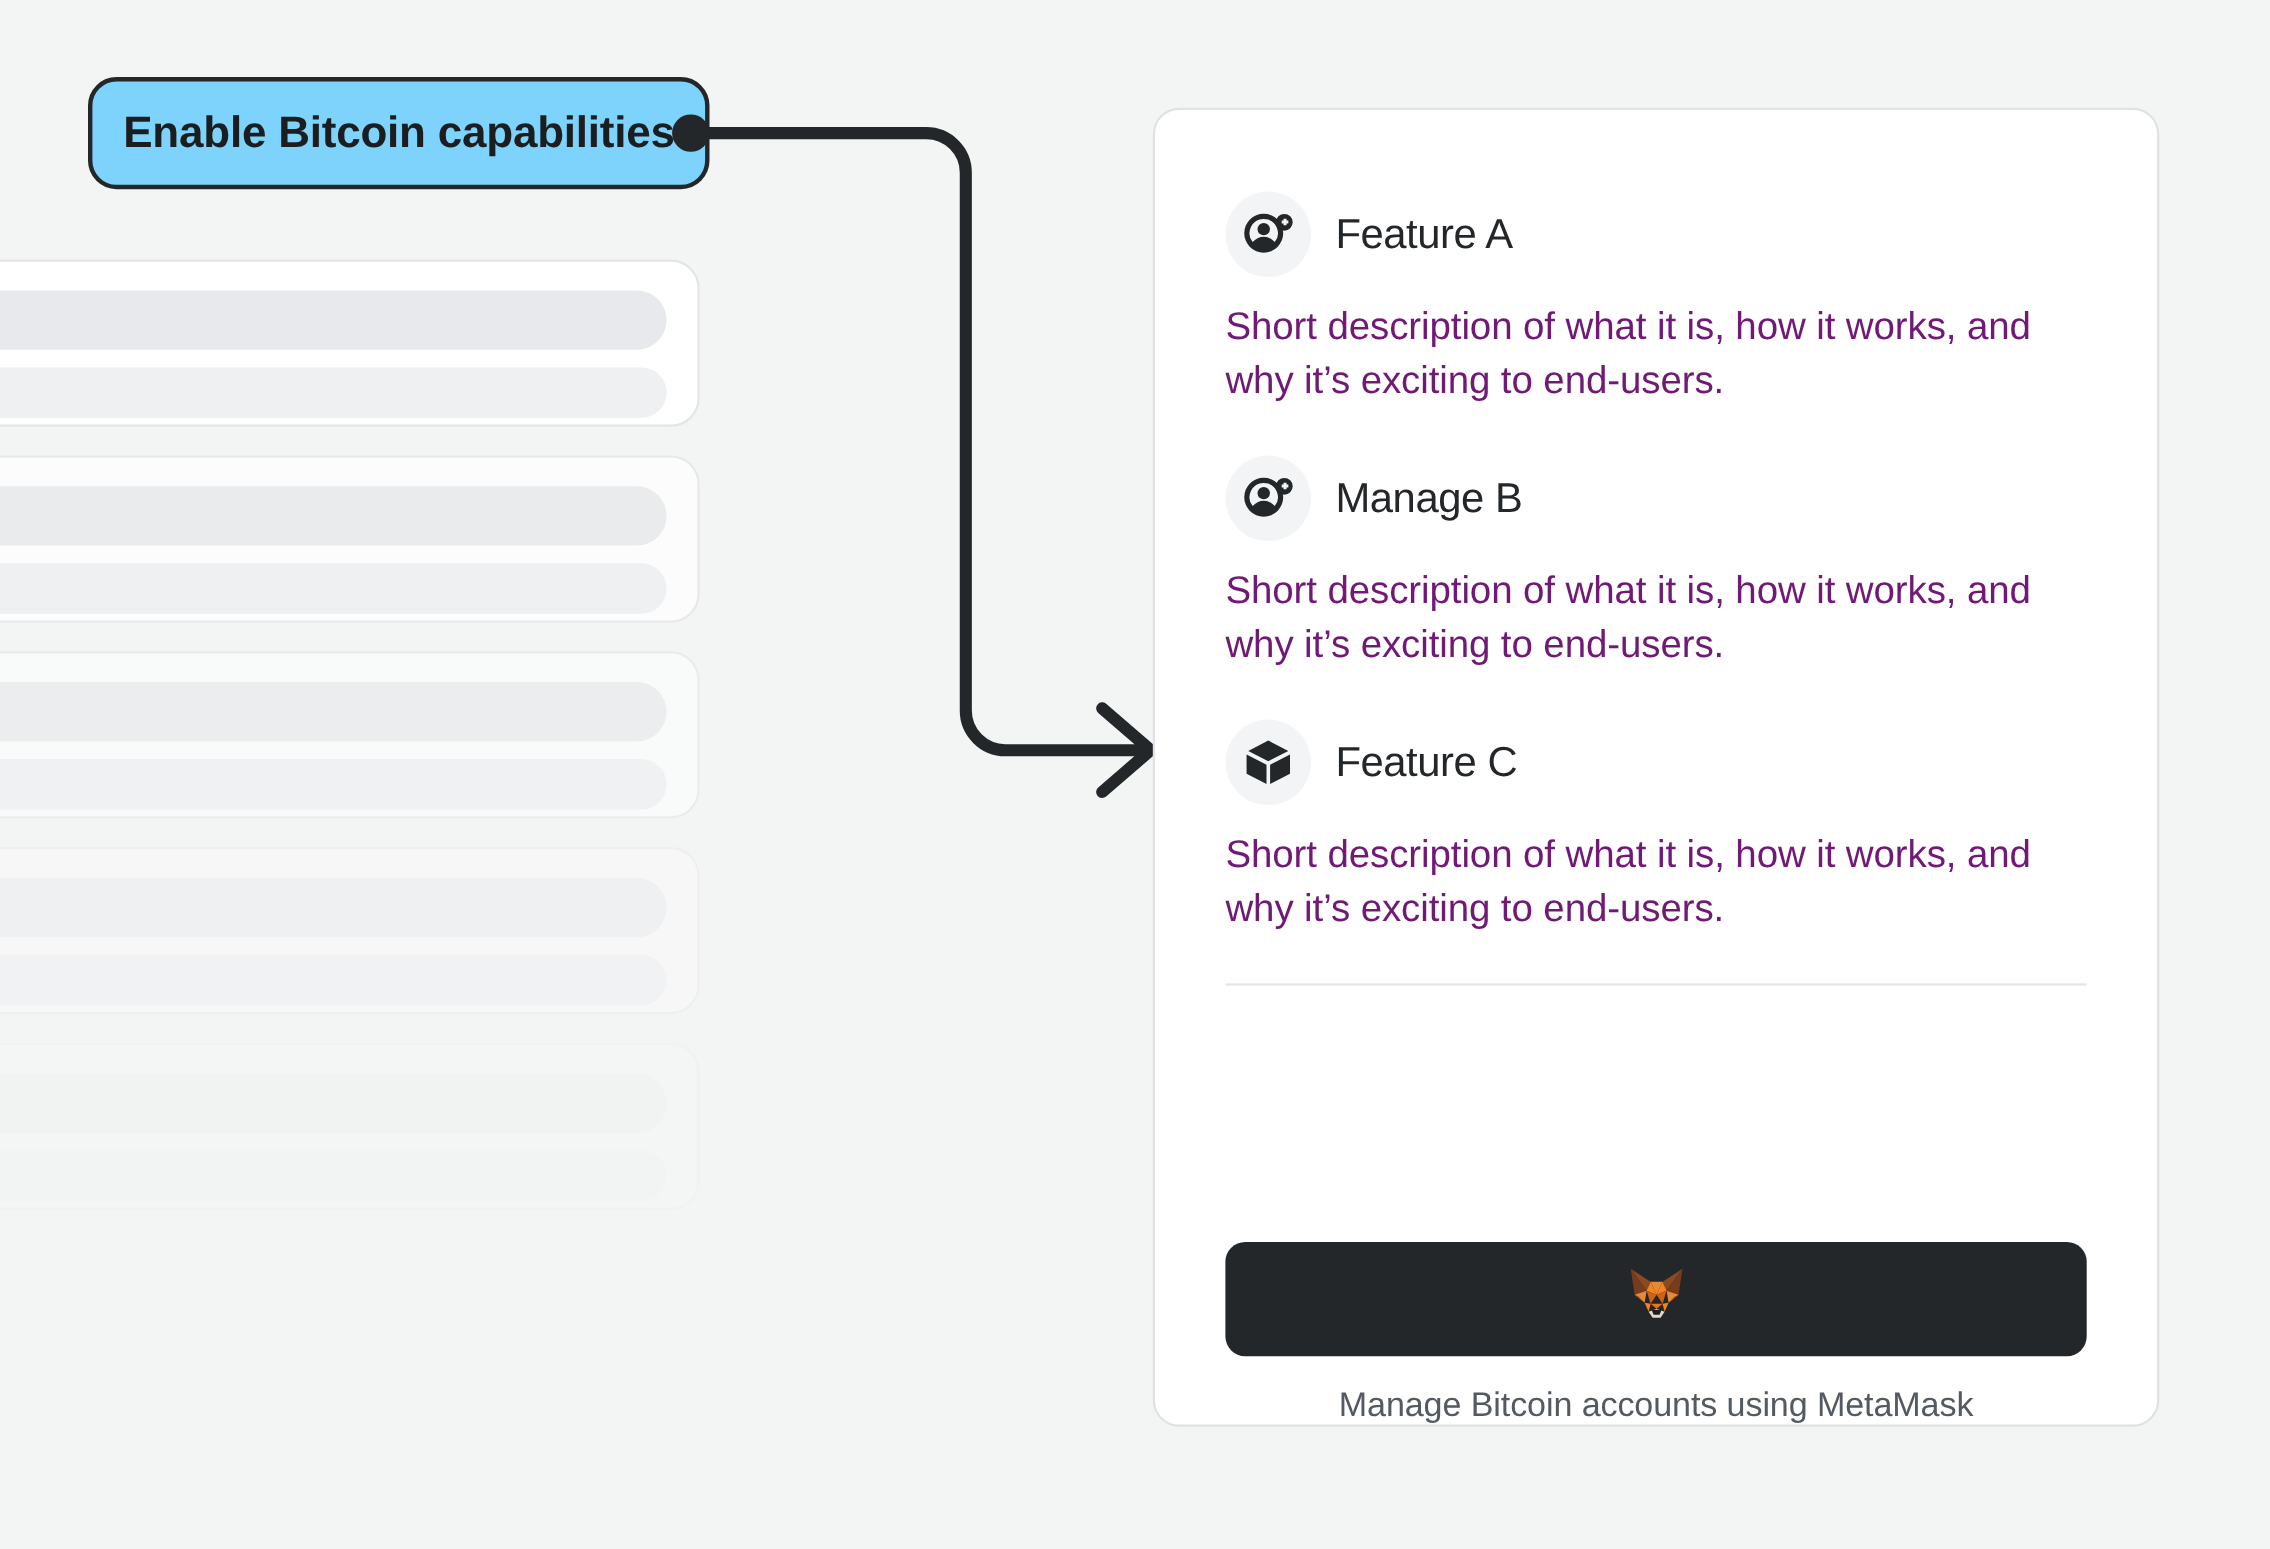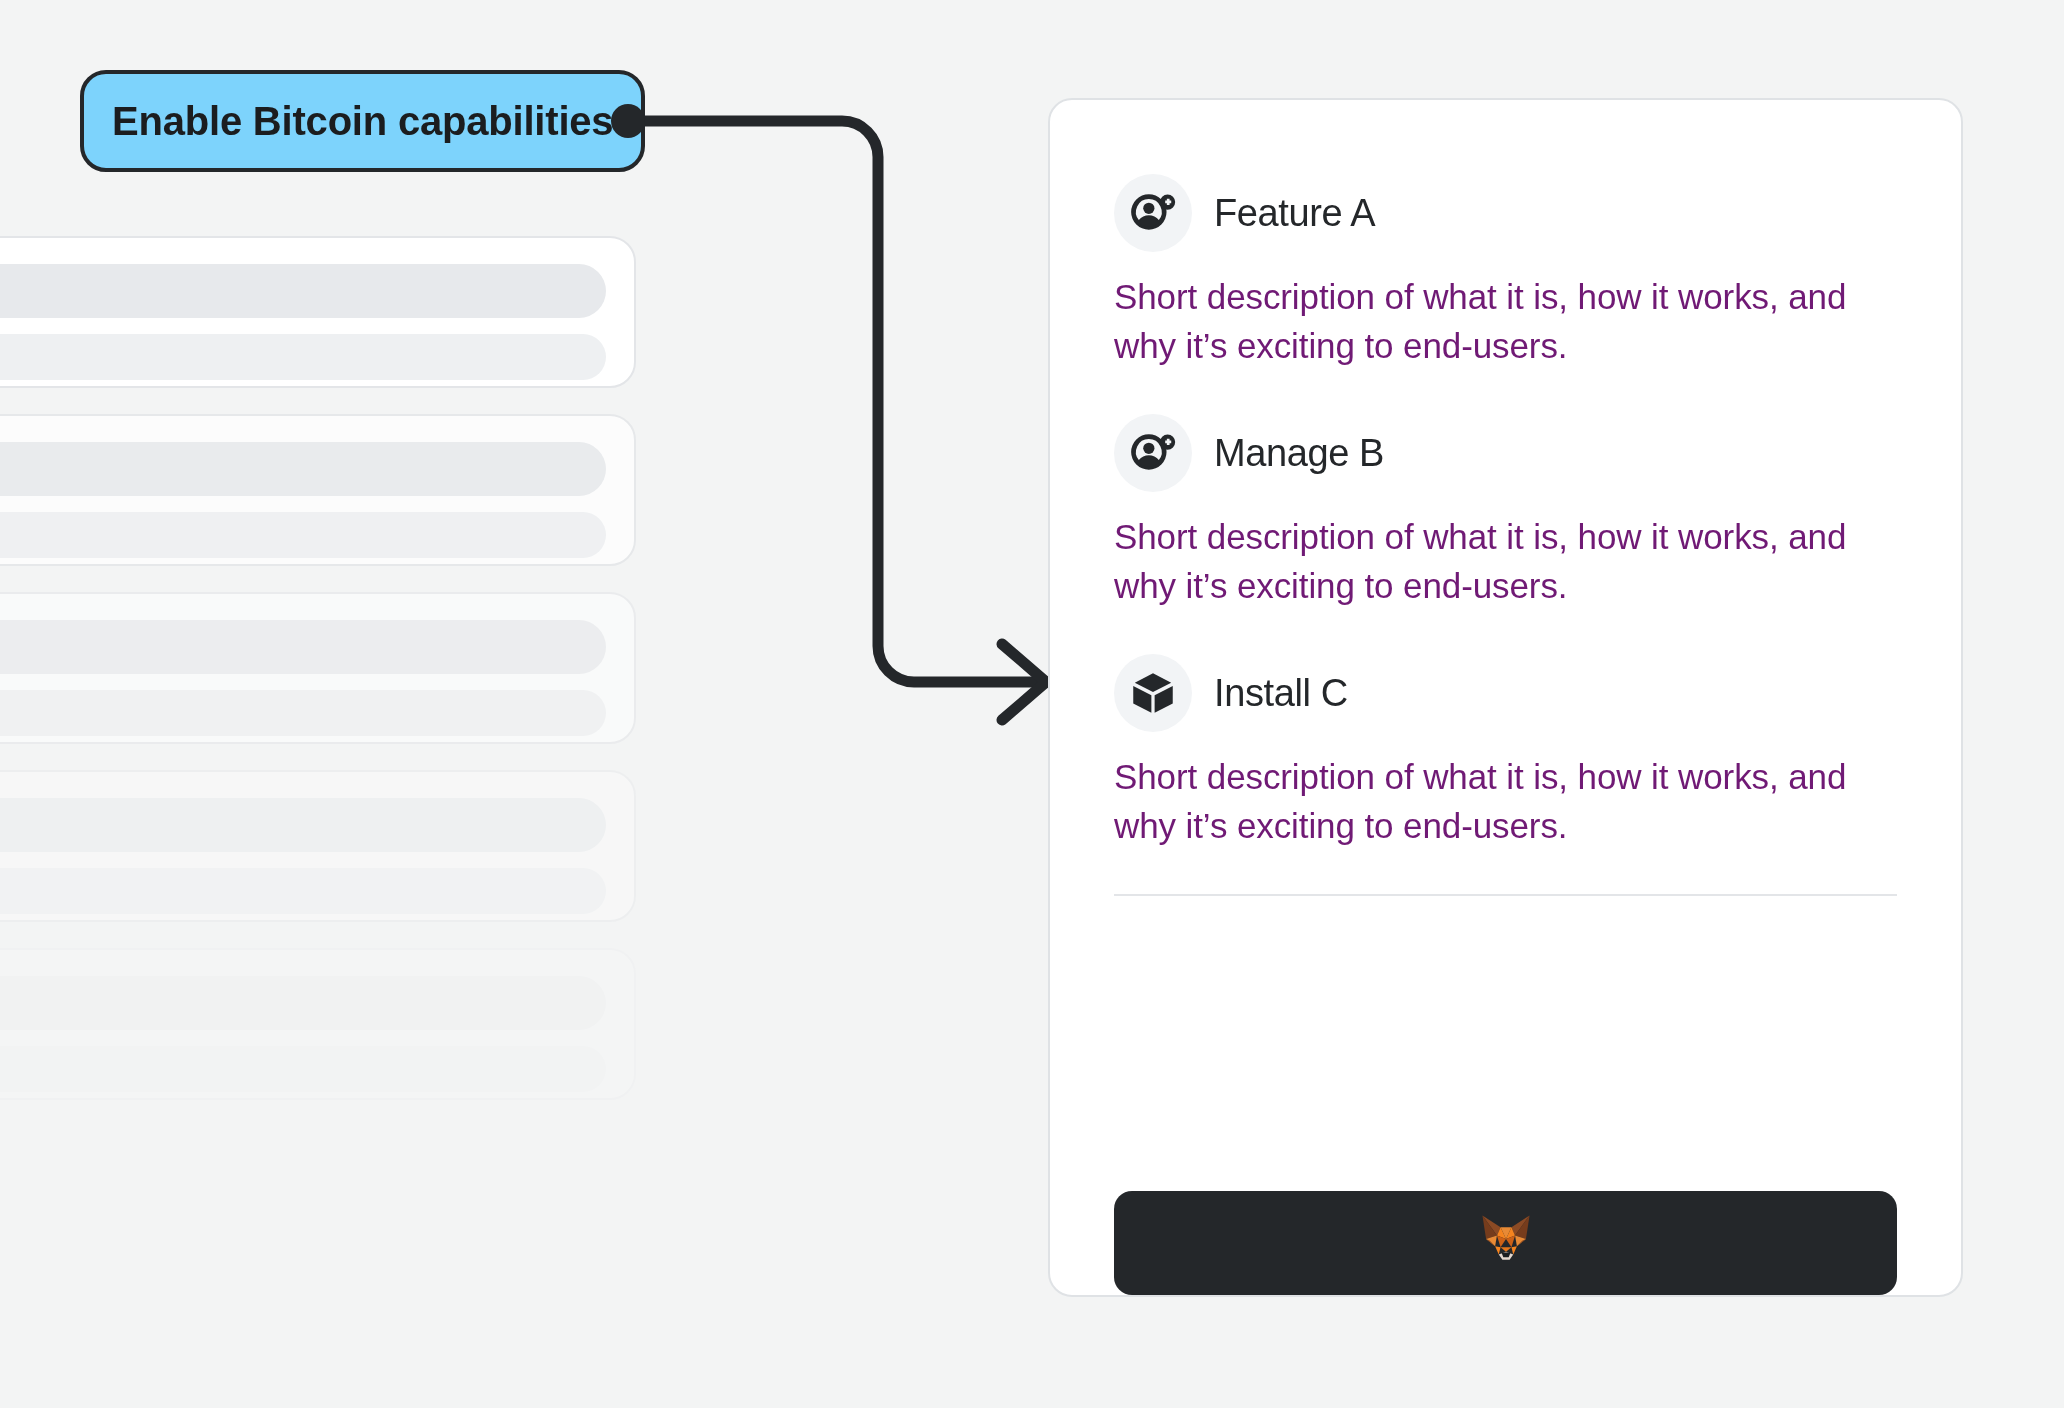--- a/index.html
+++ b/index.html
@@ -175,21 +175,21 @@
 
       <div class="feature">
         <div class="feat-head">
           <span class="feat-icon">
             <svg width="46" height="46" viewBox="0 0 48 48" fill="#24272A">
               <path d="M24 3.4 43 13.2 24 23 5 13.2z"></path>
               <path d="M3.4 16.6 22.3 26.3v18.3L3.4 34.9z"></path>
               <path d="M44.6 16.6 25.7 26.3v18.3l18.9-9.7z"></path>
             </svg>
           </span>
-          <span class="feat-title">Install C</span>
+          <span class="feat-title">Feature C</span>
         </div>
         <p class="feat-desc">Short description of what it is, how it works, and why it’s exciting to end-users.</p>
       </div>
 
       <div class="divider"></div>
     </div>
 
     <div class="card-footer">
       <button class="install-btn">
         <span>
@@ -208,17 +208,18 @@
             <polygon points="20,38 26,39 24,47" fill="#F5841F"></polygon>
             <polygon points="44,38 38,39 40,47" fill="#F5841F"></polygon>
             <polygon points="26,39 38,39 32,44" fill="#E4761B"></polygon>
             <polygon points="24,47 32,44 40,47 36,53 28,53" fill="#E4D7CD"></polygon>
             <polygon points="27,45 37,45 35,50 29,50" fill="#1B1D1F"></polygon>
             <polygon points="10,30 20,38 14,32" fill="#763C1C"></polygon>
             <polygon points="54,30 44,38 50,32" fill="#763C1C"></polygon>
           </svg>
         </span>
       </button>
+      <div class="footer-note">Manage Bitcoin accounts using MetaMask</div>
     </div>
 
   </div>
 
 </div>
 
 </body></html>

